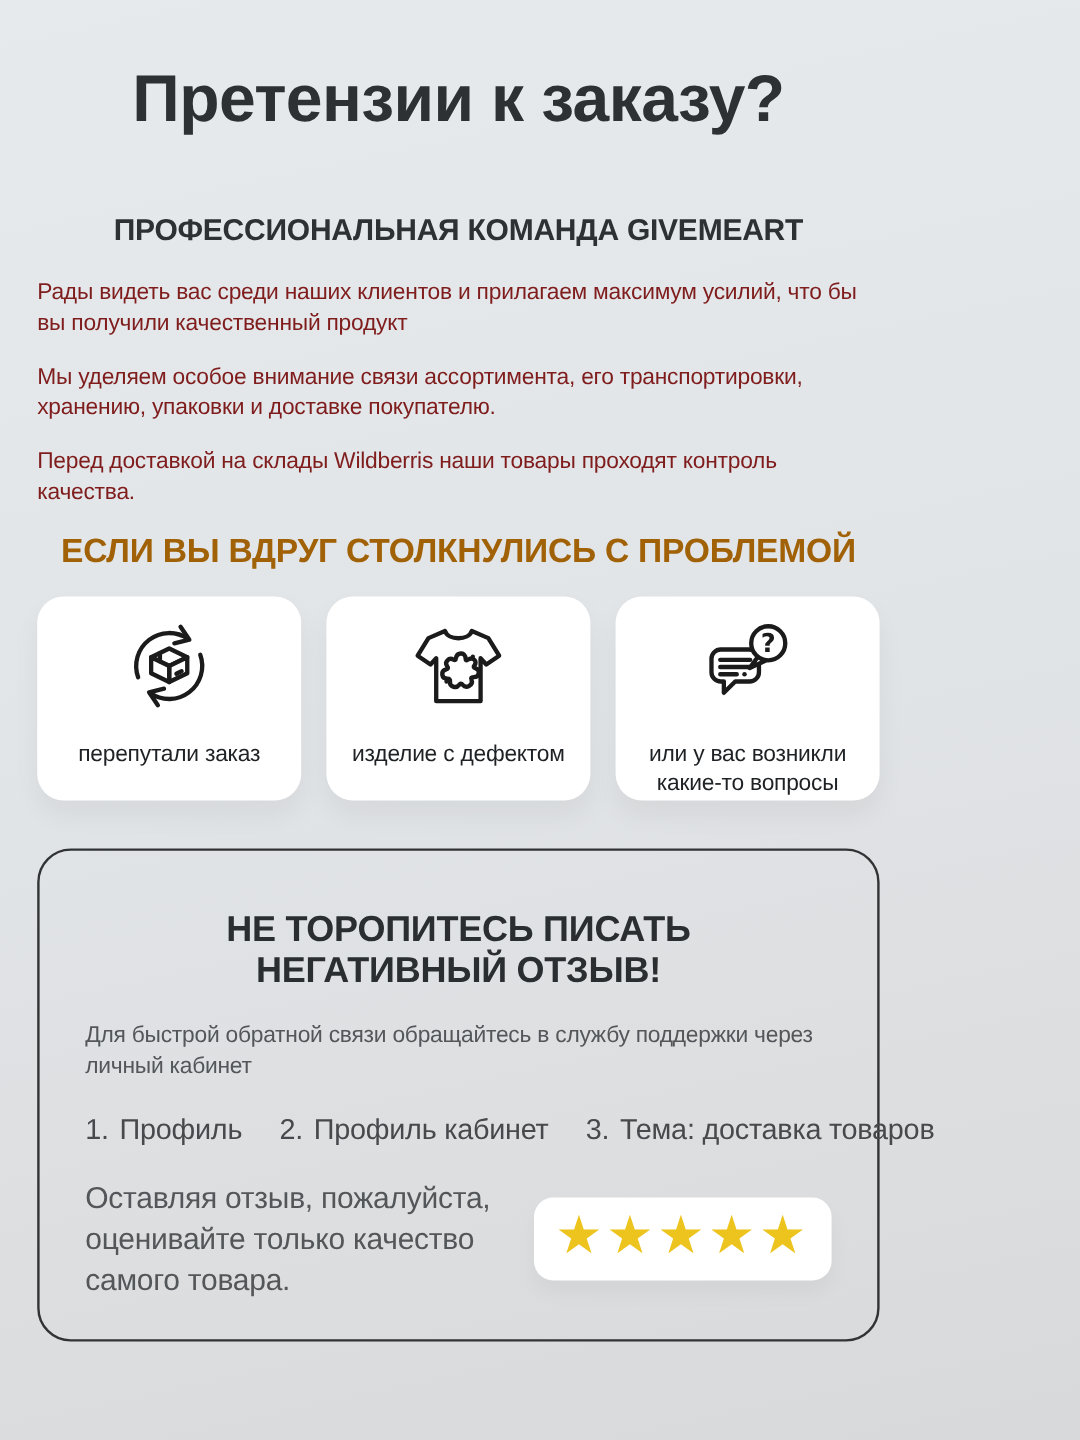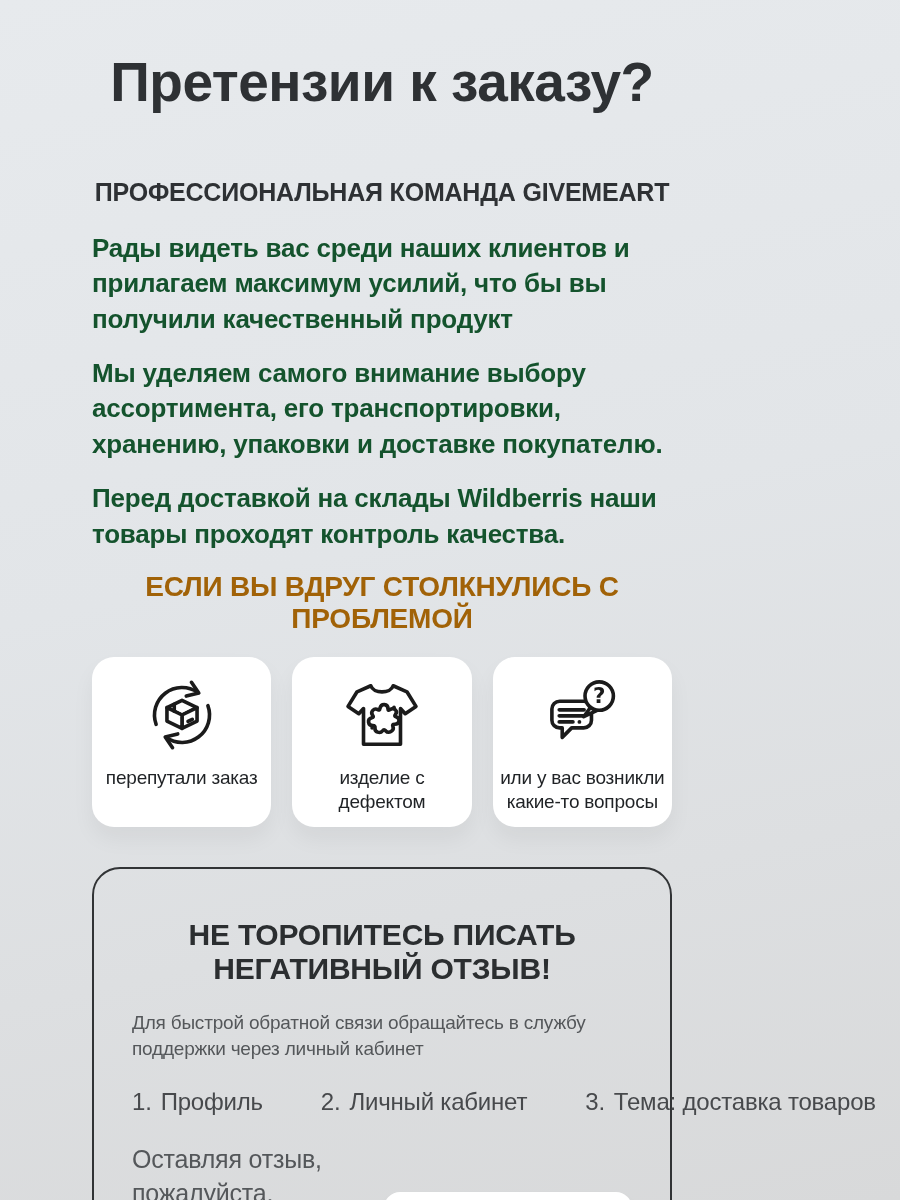--- a/index.html
+++ b/index.html
@@ -12,21 +12,21 @@
   body {
     font-family: "Liberation Sans", "DejaVu Sans", sans-serif;
     background: linear-gradient(168deg, #E7EAED 0%, #E2E5E8 45%, #D8D9DA 100%);
     color: #2E3134;
     -webkit-font-smoothing: antialiased;
   }
   .page {
     box-sizing: border-box;
     width: 764px;
     height: 1200px;
-    padding: 0 92px;
+    padding: 0 31px;
   }
   .title {
     margin: 0;
     padding-top: 50px;
     text-align: center;
     font-size: 55px;
     font-weight: 700;
     letter-spacing: -0.5px;
     color: #2E3134;
   }
@@ -36,25 +36,24 @@
     font-size: 25px;
     font-weight: 700;
     letter-spacing: -0.2px;
     color: #2E3134;
   }
   .intro {
     margin-top: 24px;
   }
   .intro p {
     margin: 0 0 19px 0;
-    font-size: 26px;
+    font-size: 19px;
     line-height: 1.36;
-    color: #14532d;
-    letter-spacing: -0.2px;
-    font-weight: bold;
+    color: #7f1d1d;
+    letter-spacing: -0.2px;
   }
   .problems-heading {
     margin: 18px 0 0 0;
     text-align: center;
     font-size: 28px;
     font-weight: 700;
     letter-spacing: -0.2px;
     color: #a16207;
   }
   .cards {
@@ -81,21 +80,21 @@
     display: flex;
     align-items: center;
     justify-content: center;
   }
   .card svg {
     width: 86px;
     height: 86px;
     display: block;
   }
   .card-label {
-    margin-top: 5px;
+    margin-top: 16px;
     padding: 0 3px;
     font-size: 19px;
     line-height: 1.28;
     text-align: center;
     color: #1F2225;
     letter-spacing: -0.2px;
   }
   .notice-box {
     margin-top: 40px;
     border: 2px solid #313335;
@@ -115,21 +114,21 @@
     margin-top: 24px;
     max-width: 610px;
     font-size: 19px;
     line-height: 1.36;
     color: #54575A;
     letter-spacing: -0.2px;
   }
   .steps {
     margin-top: 26px;
     display: flex;
-    gap: 58px;
+    gap: 31px;
     font-size: 24px;
     color: #47494C;
     letter-spacing: -0.2px;
   }
   .step-item { white-space: nowrap; }
   .step-num { margin-right: 9px; }
   .bottom-row {
     margin-top: 26px;
     display: flex;
     align-items: center;
@@ -169,21 +168,21 @@
 <body>
 
 <div class="page">
 
   <h1 class="title">Претензии к заказу?</h1>
 
   <div class="subtitle">ПРОФЕССИОНАЛЬНАЯ КОМАНДА GIVEMEART</div>
 
   <div class="intro">
     <p>Рады видеть вас среди наших клиентов и прилагаем максимум усилий, что бы вы получили качественный продукт</p>
-    <p>Мы уделяем самого внимание выбору ассортимента, его транспортировки, хранению, упаковки и доставке покупателю.</p>
+    <p>Мы уделяем особое внимание связи ассортимента, его транспортировки, хранению, упаковки и доставке покупателю.</p>
     <p>Перед доставкой на склады Wildberris наши товары  проходят контроль качества.</p>
   </div>
 
   <h2 class="problems-heading">ЕСЛИ ВЫ ВДРУГ СТОЛКНУЛИСЬ С ПРОБЛЕМОЙ</h2>
 
   <div class="cards">
 
     <div class="card">
       <span class="icon-wrap">
         <svg viewBox="0 0 100 100">
@@ -229,21 +228,21 @@
     </div>
 
   </div>
 
   <div class="notice-box">
     <h3 class="notice-heading">НЕ ТОРОПИТЕСЬ ПИСАТЬ НЕГАТИВНЫЙ ОТЗЫВ!</h3>
     <div class="notice-body">Для быстрой обратной связи обращайтесь в службу поддержки через личный кабинет</div>
 
     <div class="steps">
       <span class="step-item"><span class="step-num">1.</span><span>Профиль</span></span>
-      <span class="step-item"><span class="step-num">2.</span><span>Личный кабинет</span></span>
+      <span class="step-item"><span class="step-num">2.</span><span>Профиль кабинет</span></span>
       <span class="step-item"><span class="step-num">3.</span><span>Тема: доставка товаров</span></span>
     </div>
 
     <div class="bottom-row">
       <div class="bottom-note">Оставляя отзыв, пожалуйста, оценивайте только качество самого товара.</div>
       <div class="stars-box">
         <span class="stars">★★★★★</span>
       </div>
     </div>
   </div>

